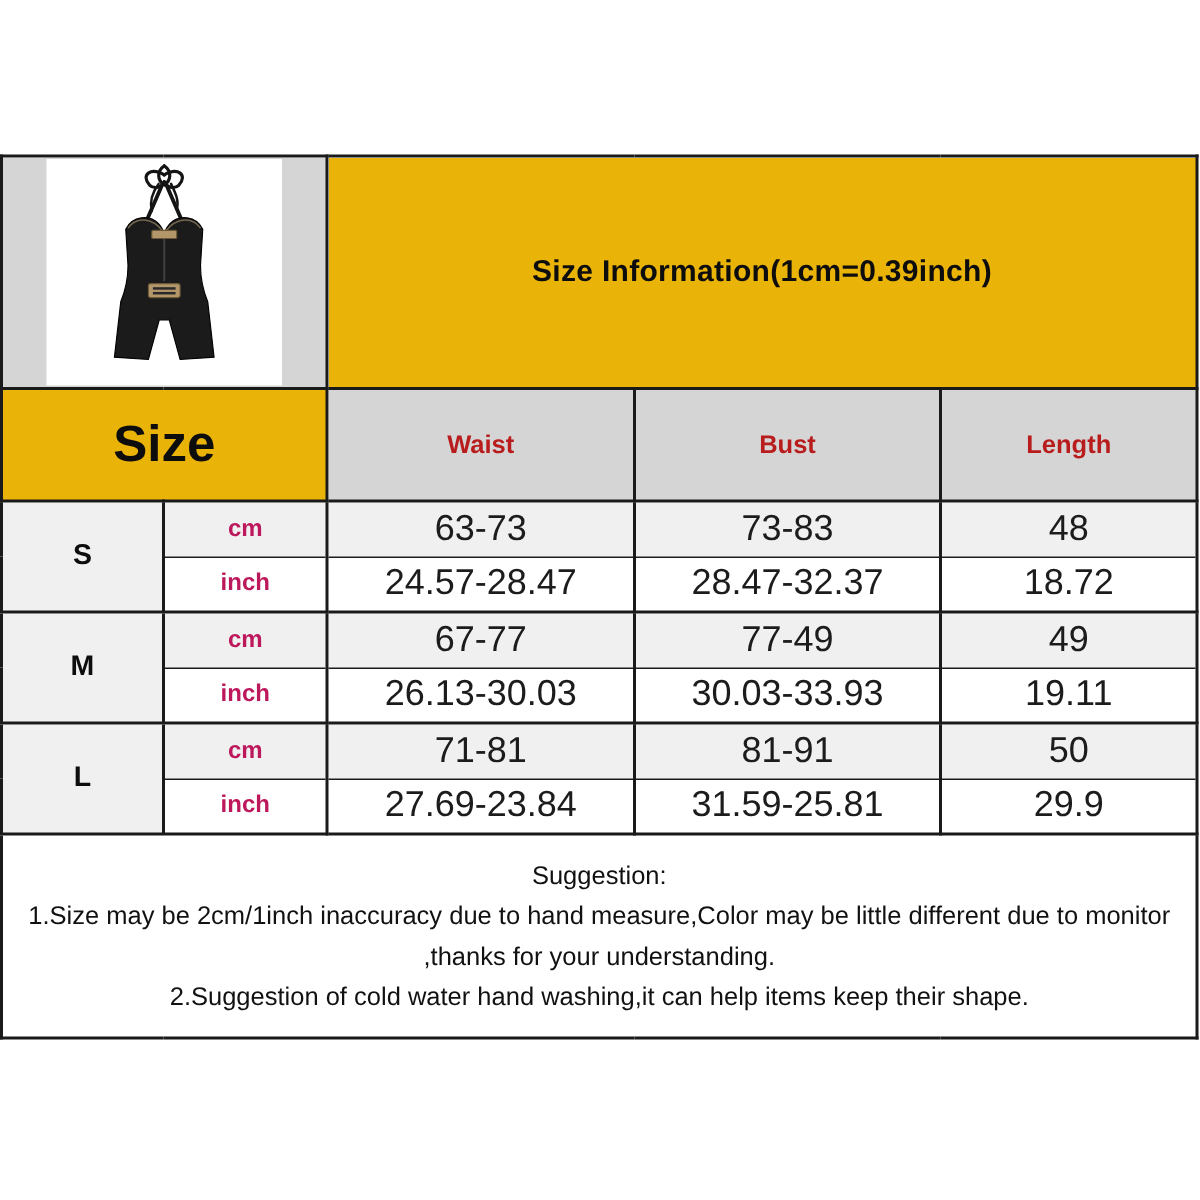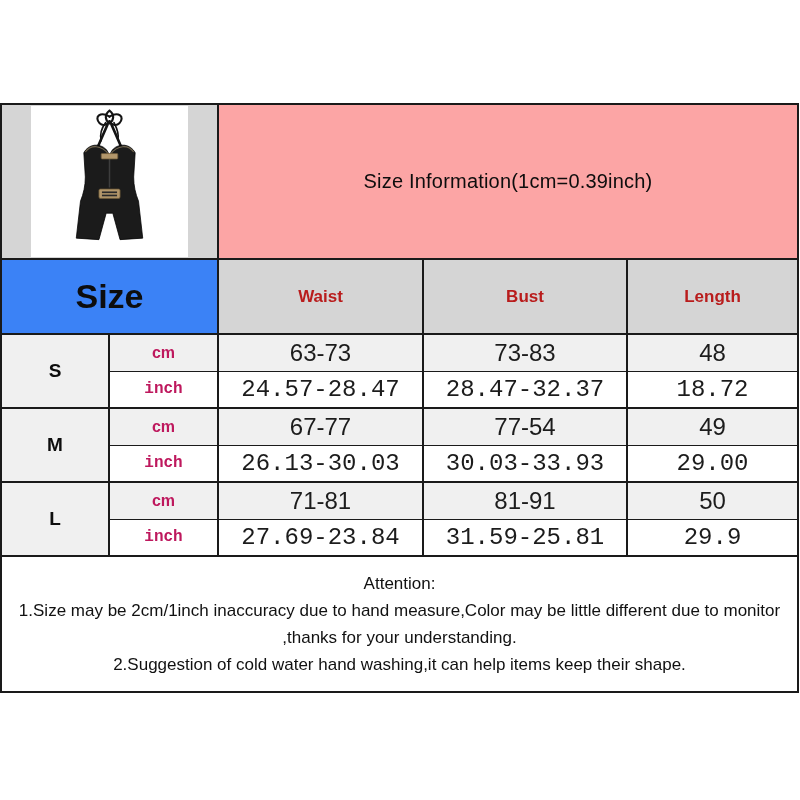--- a/index.html
+++ b/index.html
@@ -44,31 +44,31 @@
   tr.row-top { height: 155px; }
   td.photo-cell { background: #d5d5d5; }
   .photo-frame {
     width: 157px;
     height: 151px;
     margin: 1px auto;
     background: #ffffff;
   }
   .photo-frame svg { display: block; width: 100%; height: 100%; }
   td.title-cell {
-    background: #fca5a5;
+    background: #eab308;
     font-size: 20px;
-    font-weight: normal;
+    font-weight: bold;
     letter-spacing: 0.2px;
     color: #0d0d0d;
   }
 
   
   tr.row-header { height: 75px; }
   th.size-head {
-    background: #3b82f6;
+    background: #eab308;
     font-size: 34px;
     font-weight: bold;
     color: #0d0d0d;
   }
   th.col-head {
     background: #d5d5d5;
     font-size: 17px;
     font-weight: bold;
     color: #b91c1c;
   }
@@ -81,21 +81,21 @@
     font-weight: bold;
     color: #0d0d0d;
   }
   td.unit-label {
     font-size: 16px;
     font-weight: bold;
     color: #be185d;
   }
   td.val { font-size: 24px; color: #1c1c1c; }
   tr.sub-cm td { background: #f0f0f0; }
-  tr.sub-inch td { background: #ffffff; font-family: Liberation Mono, monospace; }
+  tr.sub-inch td { background: #ffffff; }
   
   tr.sub-cm td { border-bottom-width: 1px; }
   tr.sub-inch td { border-top-width: 1px; }
   td.size-letter { border-bottom-width: 2px; }
 
   
   tr.row-attention { height: 136px; }
   td.attention-cell {
     background: #ffffff;
     text-align: left;
@@ -189,46 +189,46 @@
       <td class="unit-label">inch</td>
       <td class="val">24.57-28.47</td>
       <td class="val">28.47-32.37</td>
       <td class="val">18.72</td>
     </tr>
 
     <tr class="row-data sub-cm">
       <td class="size-letter" rowspan="2">M</td>
       <td class="unit-label">cm</td>
       <td class="val">67-77</td>
-      <td class="val">77-54</td>
+      <td class="val">77-49</td>
       <td class="val">49</td>
     </tr>
     <tr class="row-data sub-inch">
       <td class="unit-label">inch</td>
       <td class="val">26.13-30.03</td>
       <td class="val">30.03-33.93</td>
-      <td class="val">29.00</td>
+      <td class="val">19.11</td>
     </tr>
 
     <tr class="row-data sub-cm">
       <td class="size-letter" rowspan="2">L</td>
       <td class="unit-label">cm</td>
       <td class="val">71-81</td>
       <td class="val">81-91</td>
       <td class="val">50</td>
     </tr>
     <tr class="row-data sub-inch">
       <td class="unit-label">inch</td>
       <td class="val">27.69-23.84</td>
       <td class="val">31.59-25.81</td>
       <td class="val">29.9</td>
     </tr>
 
     <tr class="row-attention">
       <td class="attention-cell" colspan="5">
-        <div class="attention-heading">Attention:</div>
+        <div class="attention-heading">Suggestion:</div>
         <p class="attention-note">1.Size may be 2cm/1inch inaccuracy due to hand measure,Color may be little different due to monitor ,thanks for your understanding.</p>
         <p class="attention-note">2.Suggestion of cold water hand washing,it can help items keep their shape.</p>
       </td>
     </tr>
   </tbody>
     </table>
 </div>
 
 </body></html>

